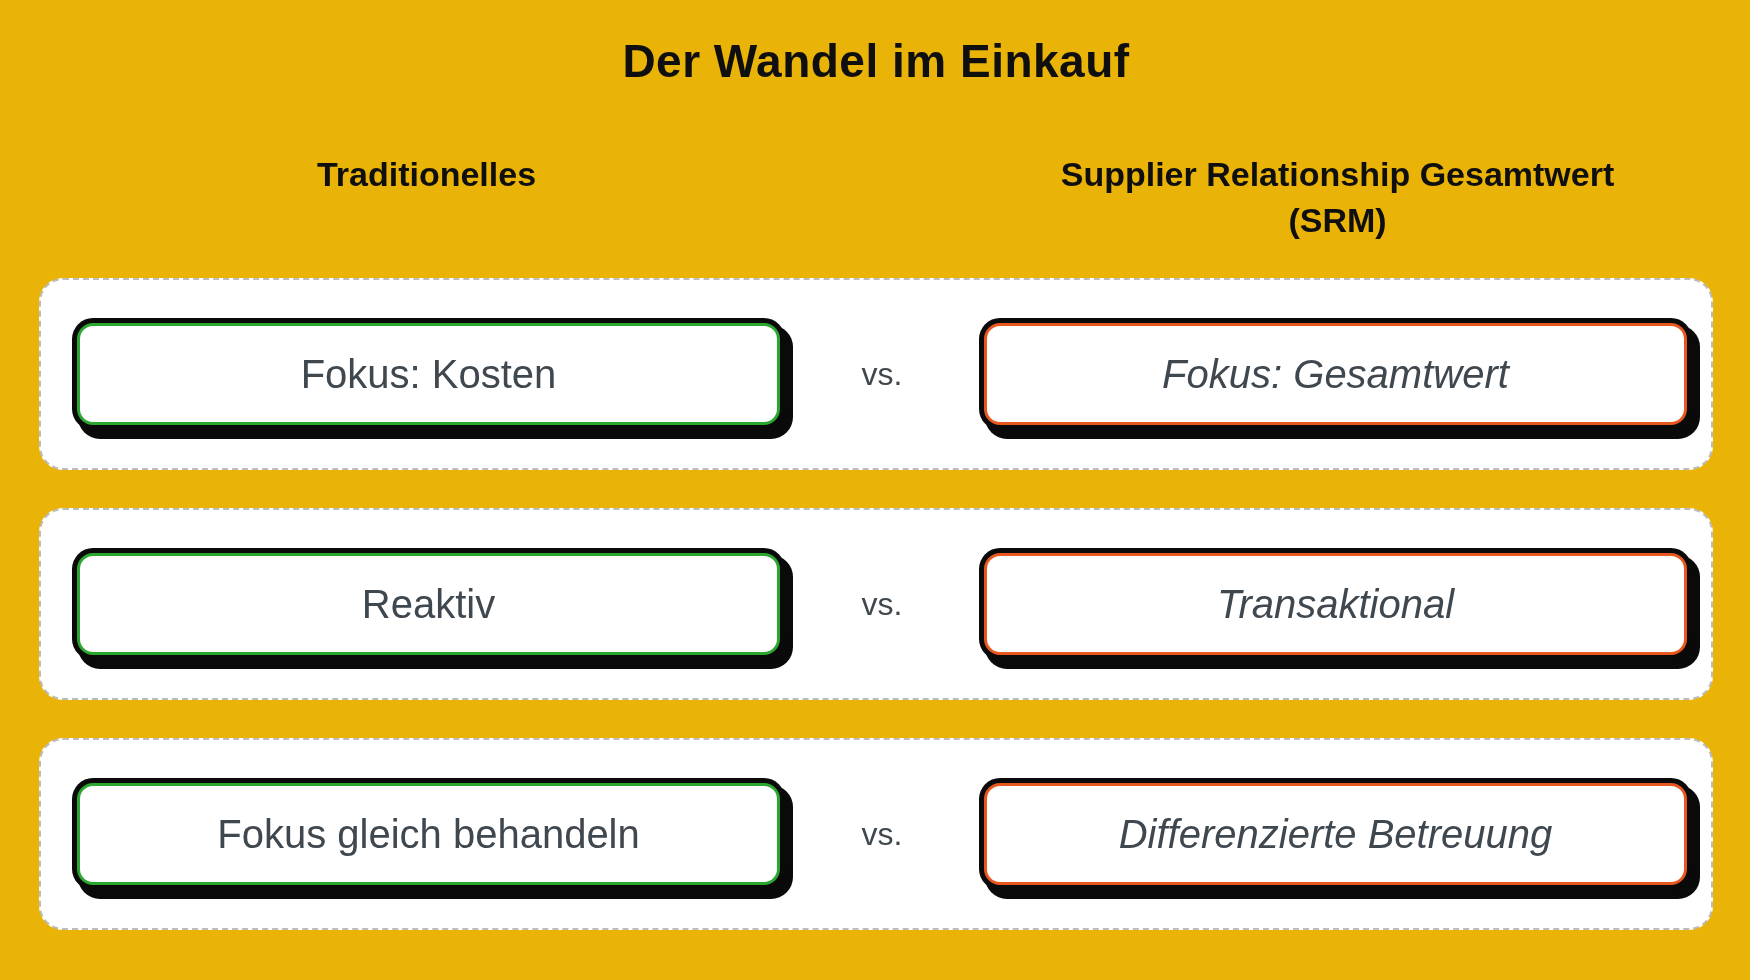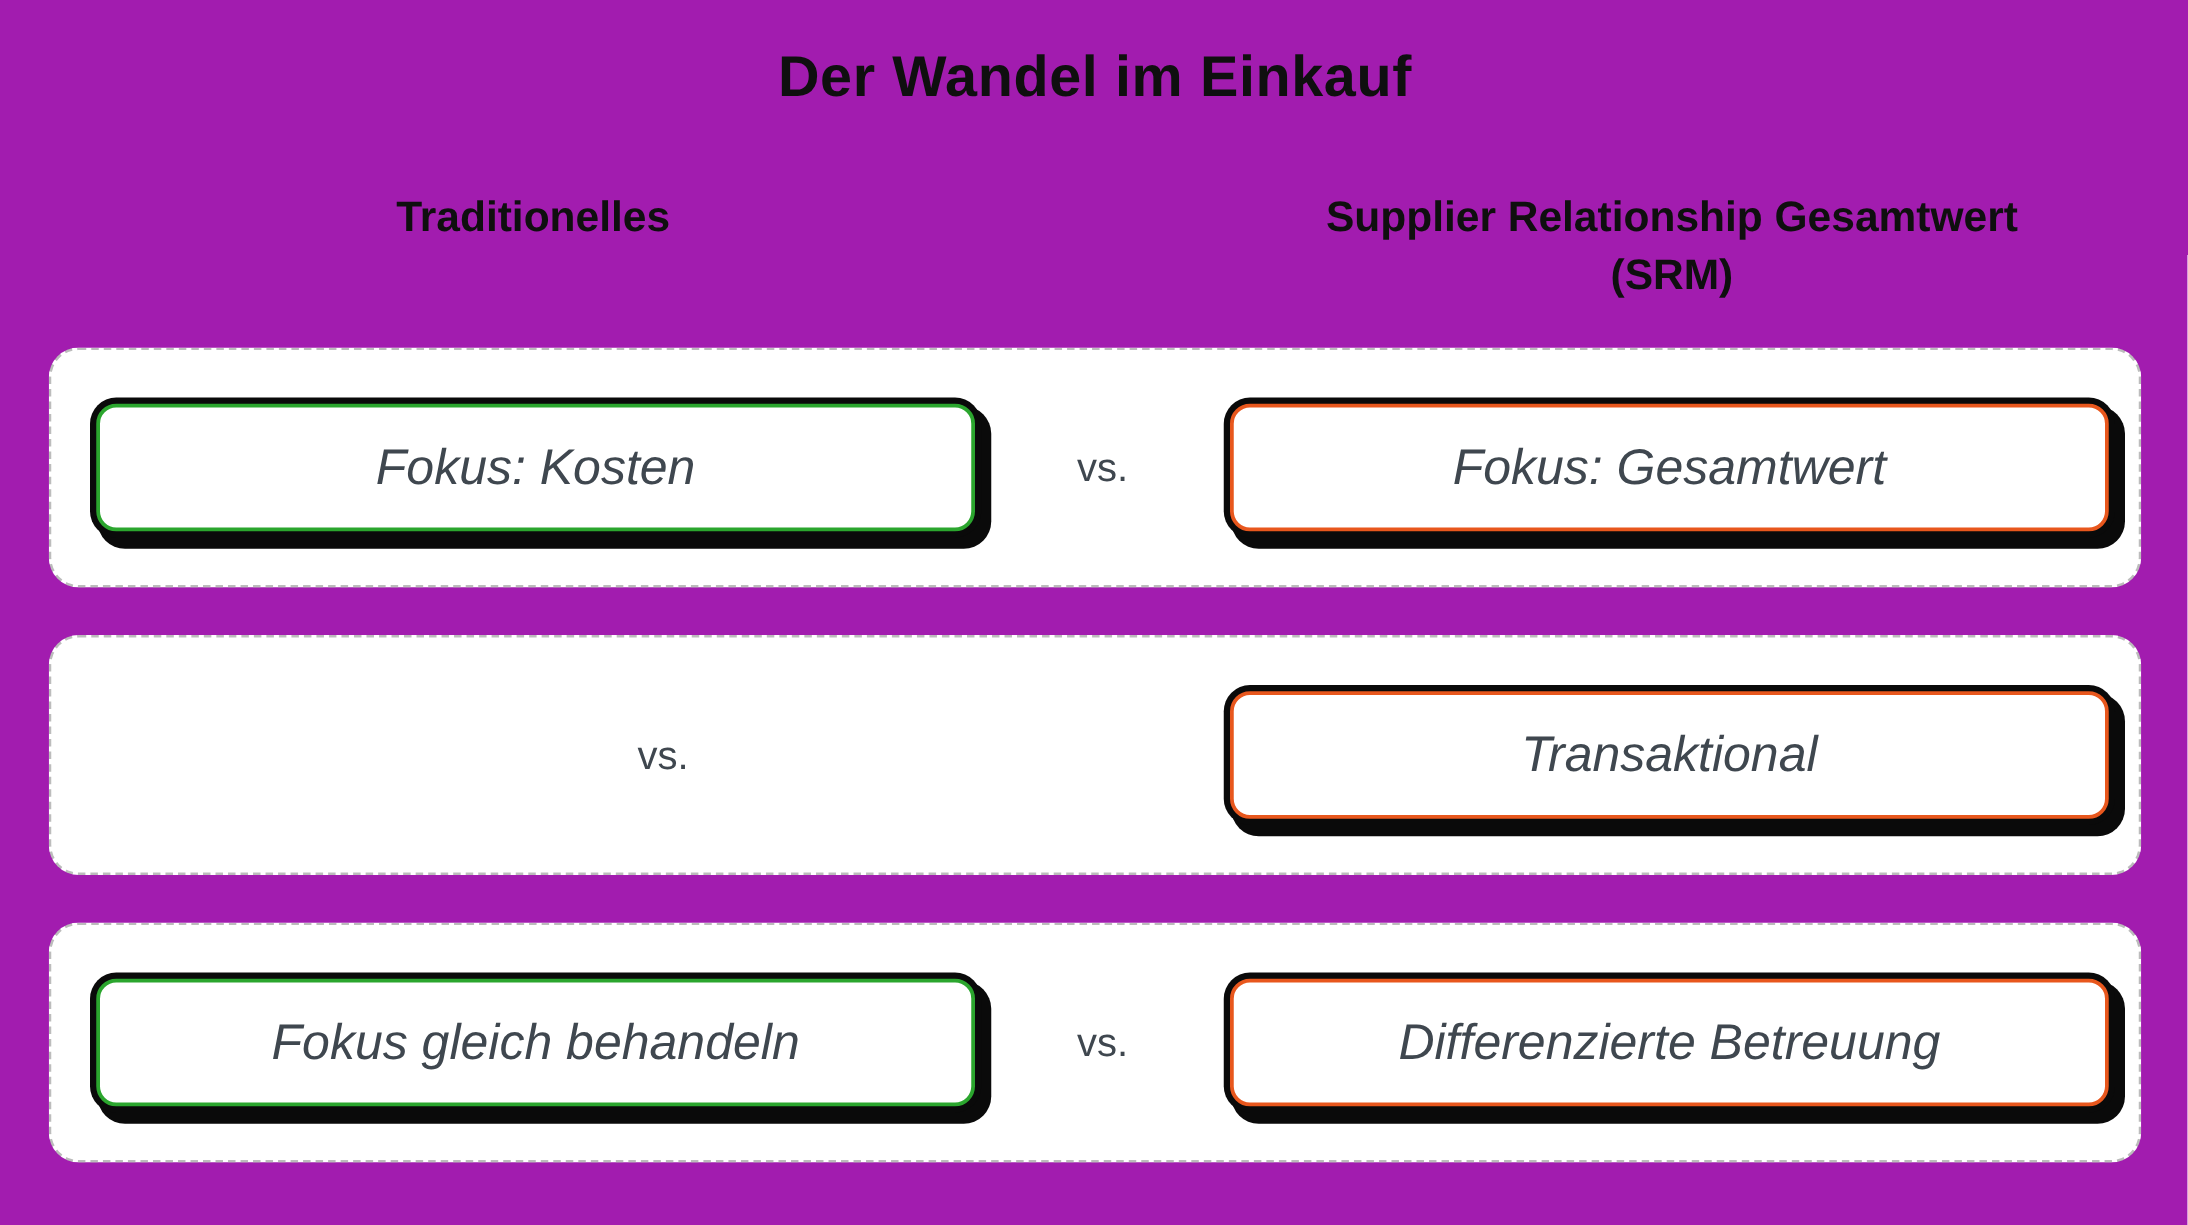--- a/index.html
+++ b/index.html
@@ -4,21 +4,21 @@
 <style>
   html, body {
     margin: 0;
     padding: 0;
     background: #ffffff;
   }
   .canvas {
     position: relative;
     width: 1750px;
     height: 980px;
-    background: #a21caf;
+    background: #eab308;
     font-family: "Liberation Sans", sans-serif;
     overflow: hidden;
     --green: #2BA62E;
     --orange: #E8571D;
     --ink: #0f0f0f;
     --slate: #3f474f;
     --dash: #bcbcbc;
     --outline: #0a0a0a;
   }
   .content {
@@ -75,21 +75,21 @@
     box-sizing: border-box;
     background: #ffffff;
     border-radius: 16px;
     display: flex;
     align-items: center;
     justify-content: center;
     font-size: 40px;
     color: var(--slate);
     box-shadow: 0 0 0 5px var(--outline), 7px 8px 0 6px var(--outline);
   }
-  .pill.left  { border: 3px solid var(--green); font-style: italic; }
+  .pill.left  { border: 3px solid var(--green); }
   .pill.right { border: 3px solid var(--orange); font-style: italic; }
   .vs-label {
     flex: 1;
     text-align: center;
     font-size: 32px;
     font-weight: normal;
     color: var(--slate);
   }
 </style>
 </head>
@@ -113,20 +113,21 @@
 
     <div class="rows">
 
       <div class="vs-row">
         <div class="pill left">Fokus: Kosten</div>
         <div class="vs-label">vs.</div>
         <div class="pill right">Fokus: Gesamtwert</div>
       </div>
 
       <div class="vs-row">
+        <div class="pill left">Reaktiv</div>
         <div class="vs-label">vs.</div>
         <div class="pill right">Transaktional</div>
       </div>
 
       <div class="vs-row">
         <div class="pill left">Fokus gleich behandeln</div>
         <div class="vs-label">vs.</div>
         <div class="pill right">Differenzierte Betreuung</div>
       </div>
 

